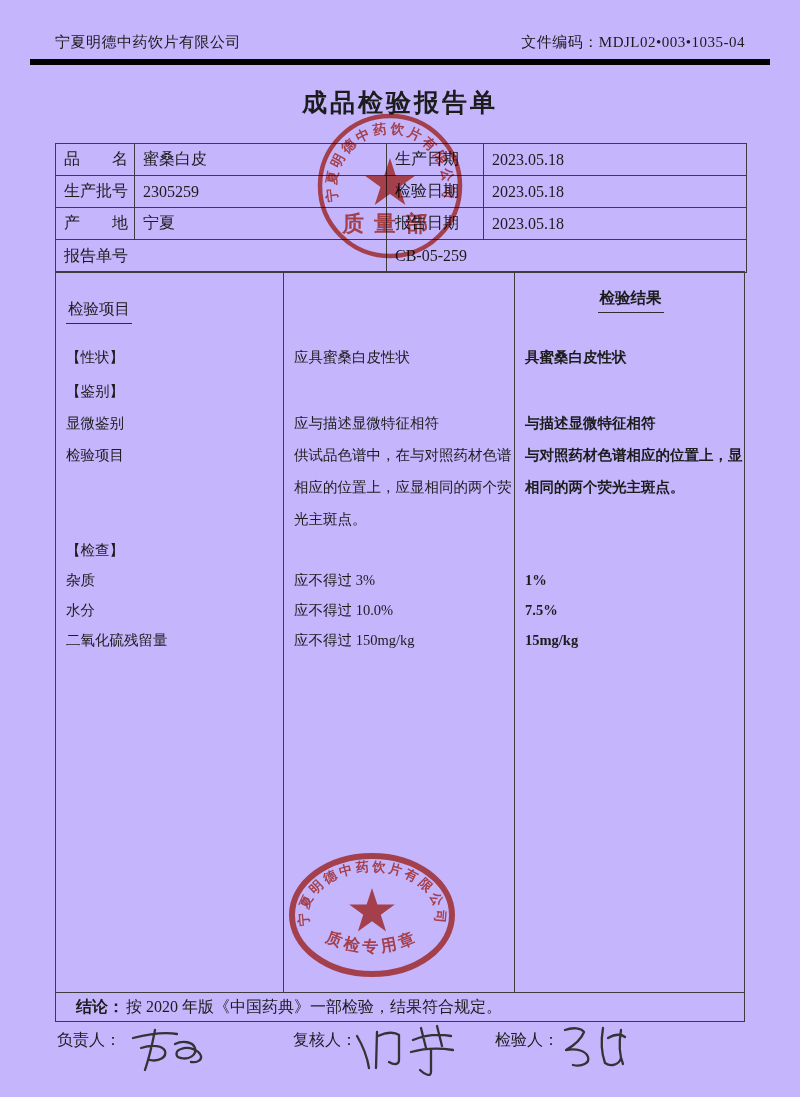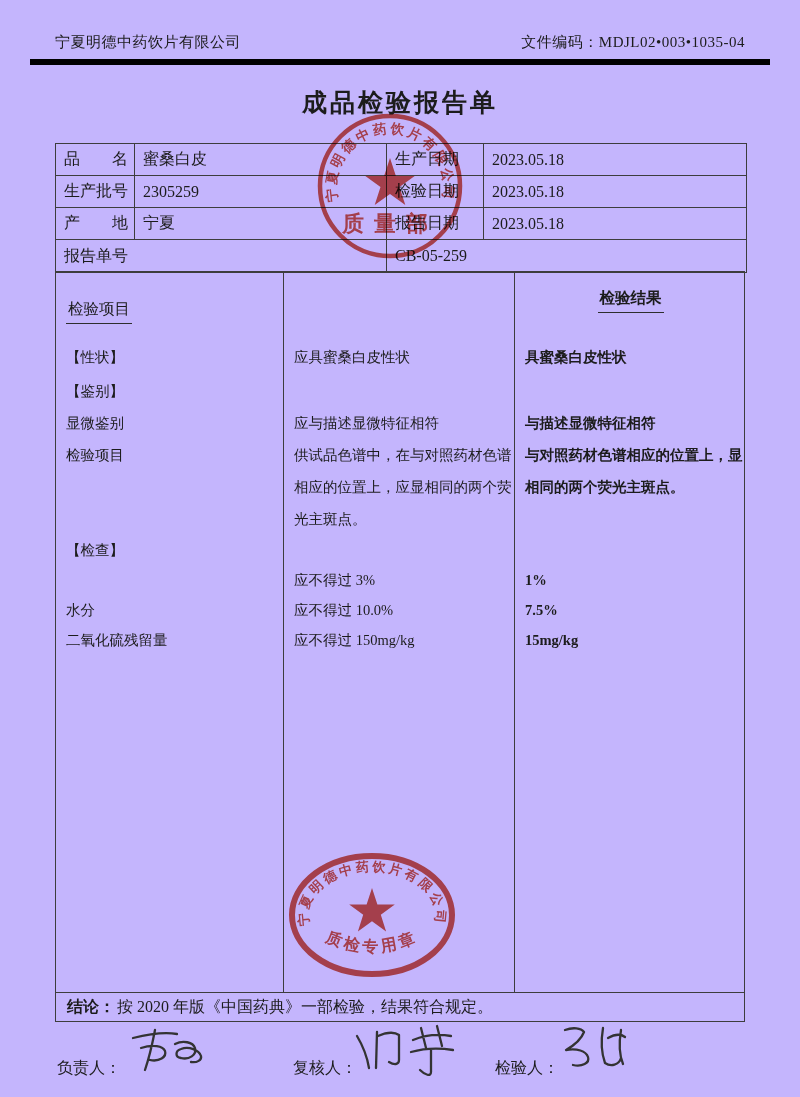--- a/index.html
+++ b/index.html
@@ -32,25 +32,25 @@
   .col-head{height:48px; display:flex; align-items:center; justify-content:center; font-size:15.5px; padding-top:4px;}
   .col-head.left{justify-content:flex-start; padding-left:10px;align-items:flex-end;}
   .uline{border-bottom:1px solid #2e2e2e; padding:0 2px 3px;}
   .col-body{position:absolute; top:49px; left:0; right:0; bottom:0;}
   .line{position:absolute; left:10px; right:2px; font-size:14.5px; line-height:32px;}
   .l1{top:20px}.l2{top:54px}.l3{top:86px}.l4{top:118px}
   .l5{top:213px}.l6{top:243px}.l7{top:273px}.l8{top:303px}
   
   .conclusion{position:absolute; left:55px; top:992px; width:690px; height:30px;
     border:1px solid #3d3d3d; box-sizing:border-box; display:flex; align-items:center;
-    padding-left:11px; font-size:16px; white-space:nowrap;}
+    padding-left:20px; font-size:16px; white-space:nowrap;}
   .conclusion .c-label{font-weight:bold; margin-right:2px;}
   
   .signatures{position:absolute; left:55px; top:1022px; width:690px; height:75px; font-size:16px;}
-  .sig-label{position:absolute; top:8px; white-space:nowrap;margin-top:28px;}
+  .sig-label{position:absolute; top:8px; white-space:nowrap;}
   .sg1{left:2px}.sg2{left:238px}.sg3{left:440px}
   .sig-svg{position:absolute;}
   .sv1{left:62px; top:2px}.sv2{left:294px; top:0}.sv3{left:498px; top:-4px}
   .sig-svg path{fill:none; stroke:#333; stroke-width:2.3; stroke-linecap:round; stroke-linejoin:round;}
   
   .stamps{position:absolute; left:0; top:0; pointer-events:none; mix-blend-mode:multiply; opacity:.85;}
   .stamp-text{font-family:"Liberation Sans","DejaVu Sans",sans-serif; font-weight:bold;}
 </style>
 </head>
 <body>
@@ -94,20 +94,21 @@
         <span class="uline">检验项目</span>
       </div>
       <div class="col-body">
         <div class="line l1">【性状】</div>
         <div class="line l2">【鉴别】</div>
         <div class="line l3">显微鉴别</div>
         <div class="line l4"></div>
 
         <div class="line l4">检验项目</div>
         <div class="line l5">【检查】</div>
+        <div class="line l6">杂质</div>
         <div class="line l7">水分</div>
         <div class="line l8">二氧化硫残留量</div>
       </div>
     </div>
 
     <div class="col">
       <div class="col-body">
         <div class="line l1">应具蜜桑白皮性状</div>
         <div class="line l3">应与描述显微特征相符</div>
         <div class="line l4">供试品色谱中，在与对照药材色谱相应的位置上，应显相同的两个荧光主斑点。</div>

